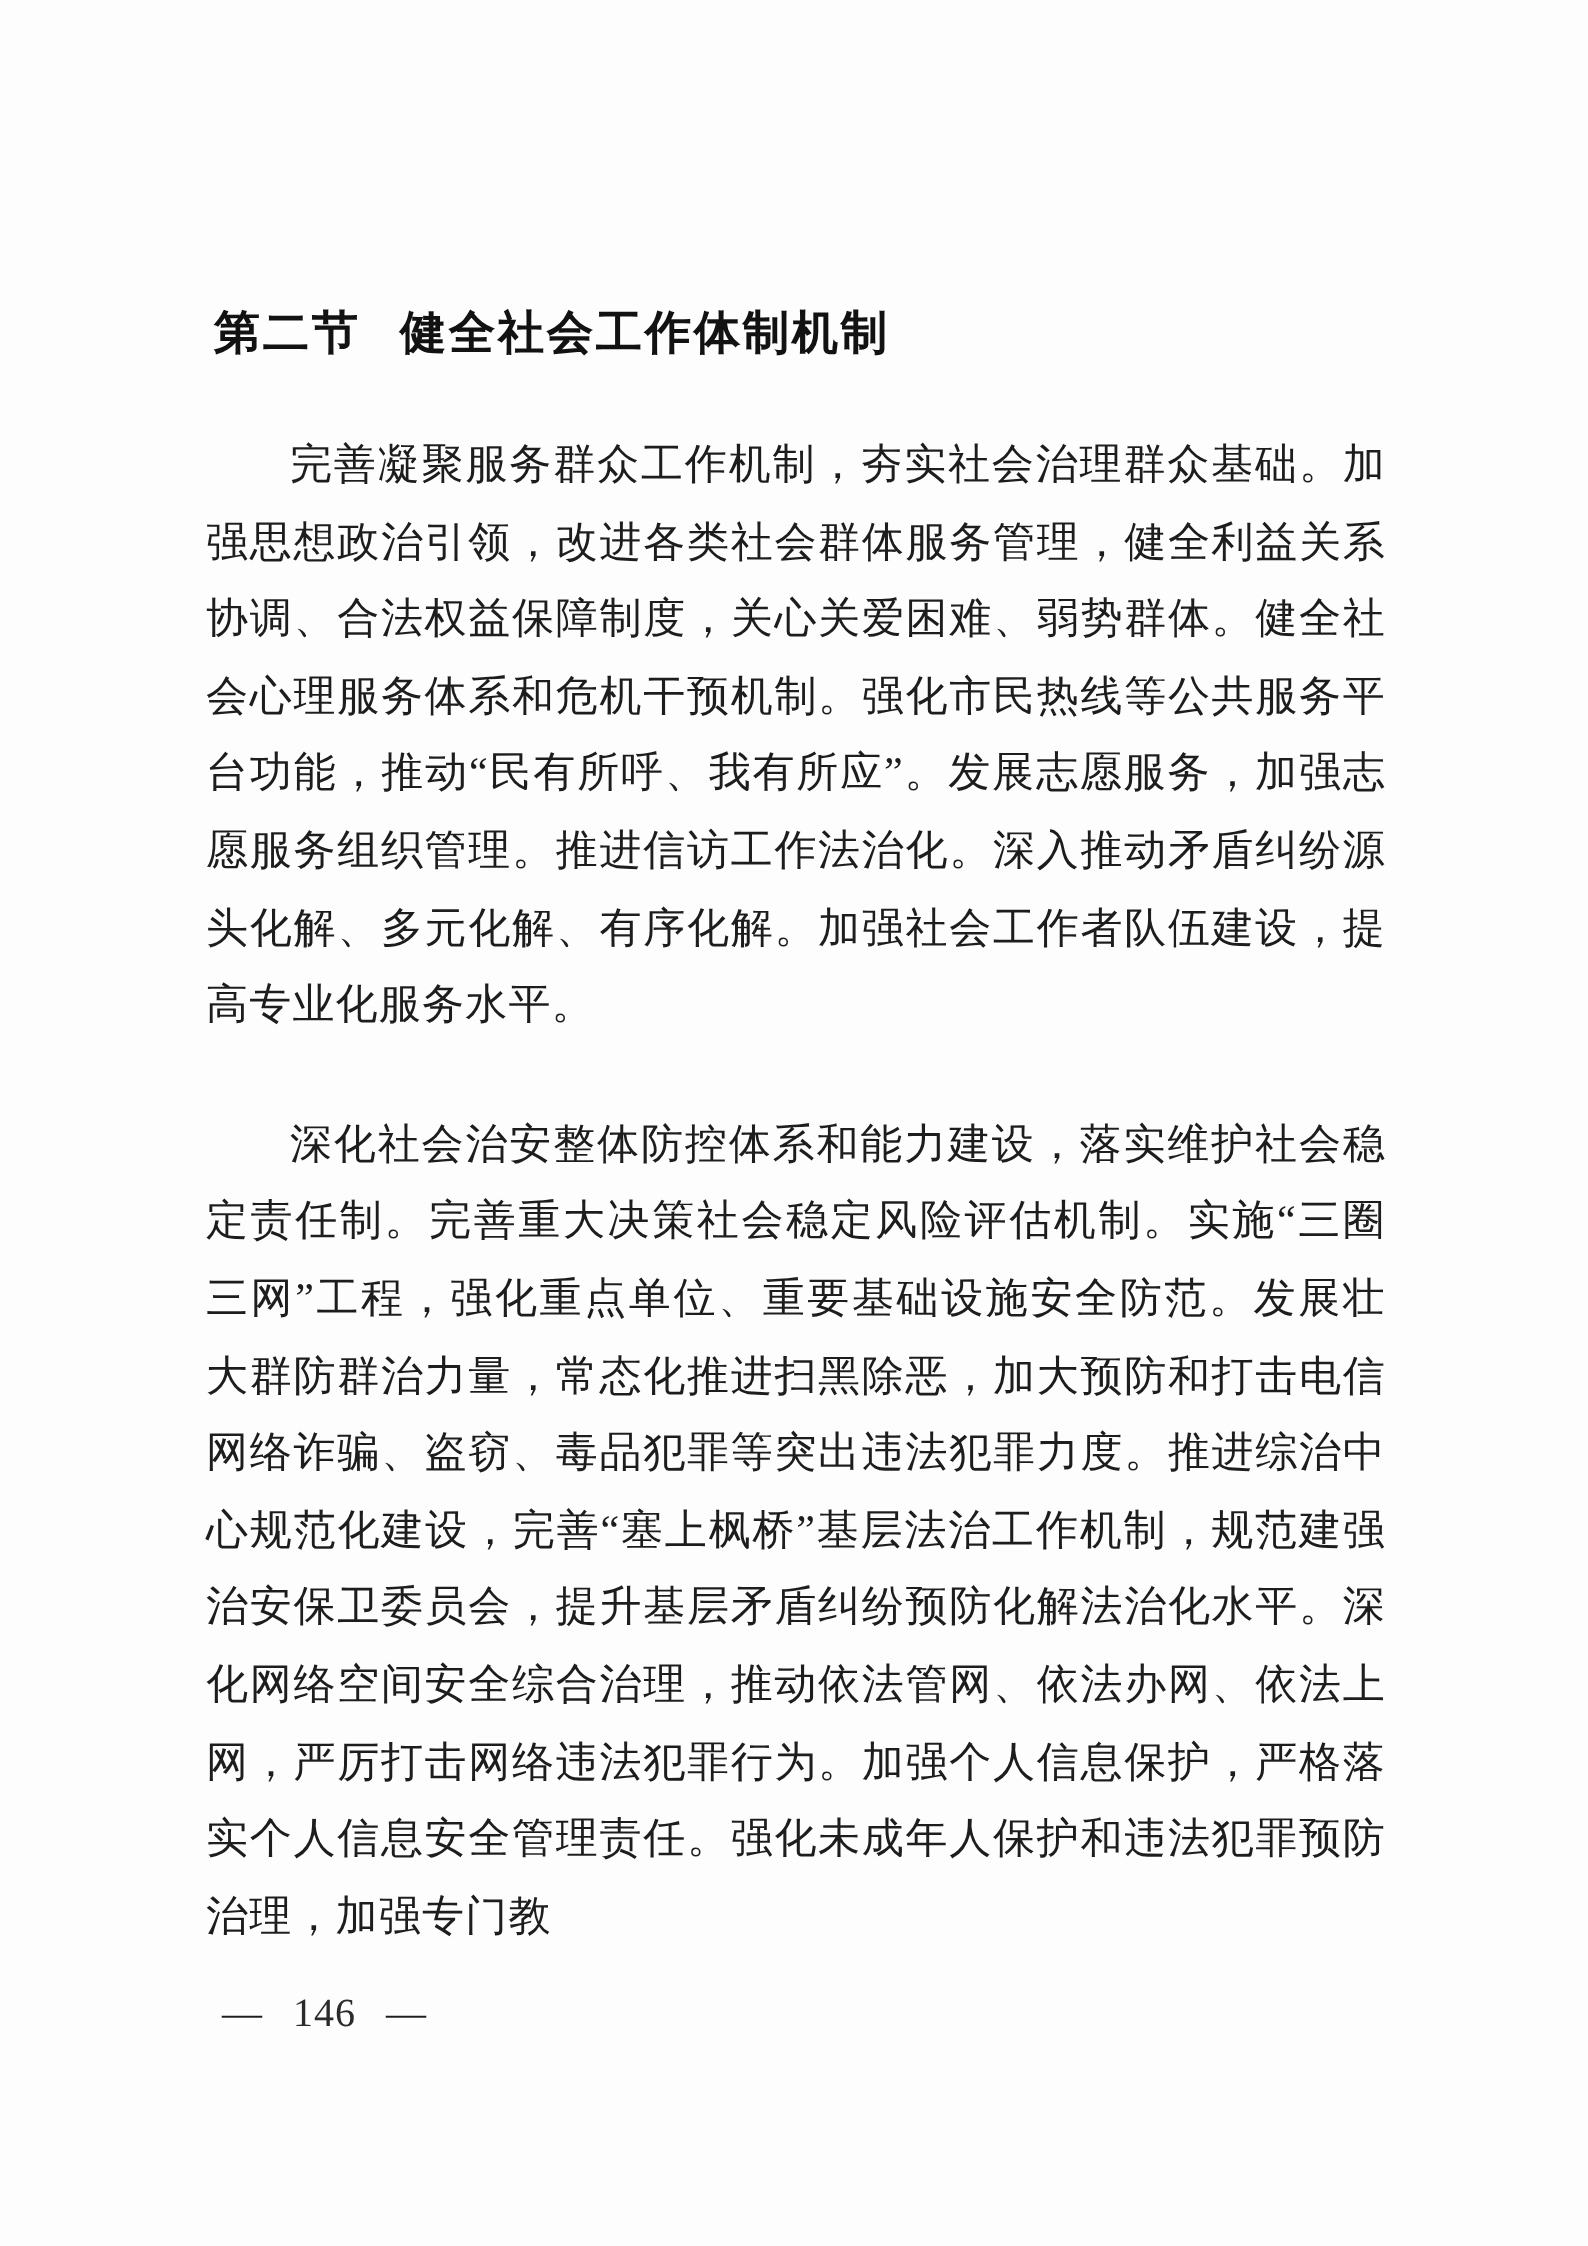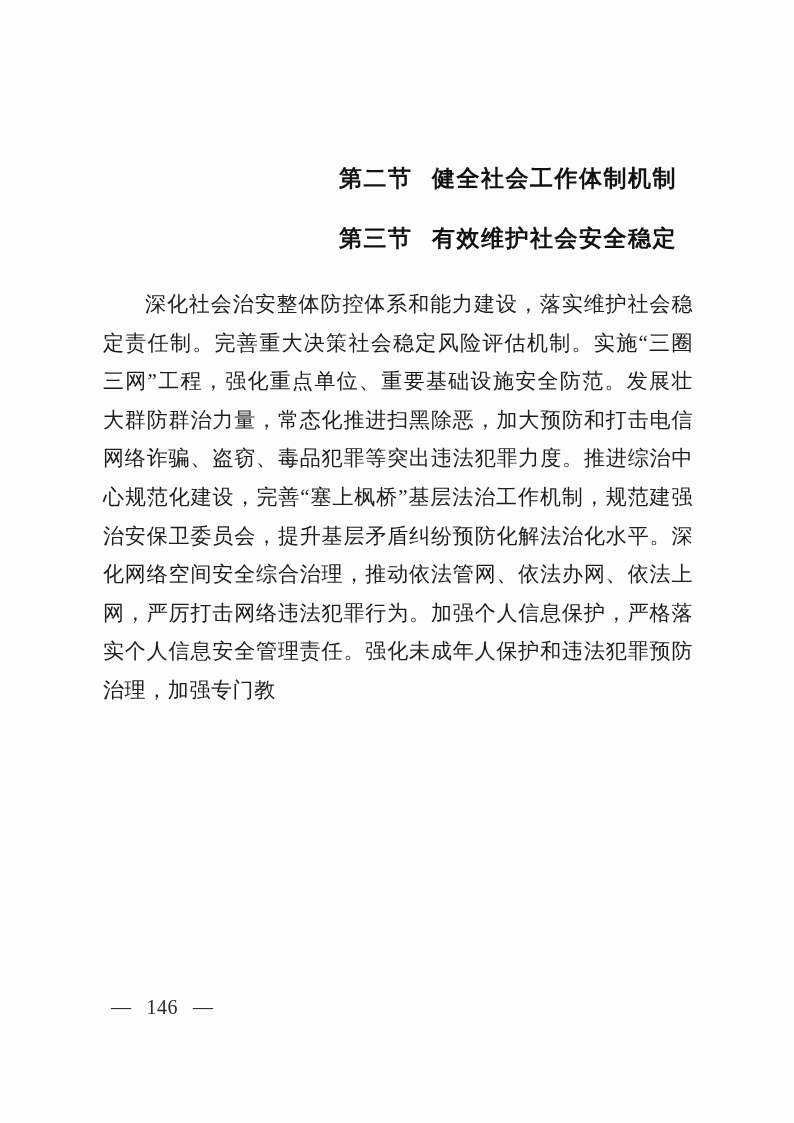--- a/index.html
+++ b/index.html
@@ -16,22 +16,22 @@
     font-family: "Liberation Serif", serif;
   }
   .content {
     position: absolute;
     left: 103px;
     top: 0;
     width: 590px;
     padding-top: 147px;
   }
   .section-heading {
-    margin: 16px;
-    text-align: right;
+    margin: 4px;
+    text-align: left;
     font-family: "Liberation Sans", sans-serif;
     font-weight: 700;
     font-size: 23px;
     line-height: 31px;
     color: #121212;
     letter-spacing: 1.5px;
   }
   .section-heading .section-num {
     margin-right: 0.85em;
   }
@@ -68,24 +68,22 @@
 </head>
 <body>
 
 <div class="page">
   <div class="content">
 
     <h2 class="section-heading">
       <span class="section-num">第二节</span><span class="section-title">健全社会工作体制机制</span>
     </h2>
 
+    <p class="body-para">完善凝聚服务群众工作机制，夯实社会治理群众基础。加强思想政治引领，改进各类社会群体服务管理，健全利益关系协调、合法权益保障制度，关心关爱困难、弱势群体。健全社会心理服务体系和危机干预机制。强化市民热线等公共服务平台功能，推动“民有所呼、我有所应”。发展志愿服务，加强志愿服务组织管理。推进信访工作法治化。深入推动矛盾纠纷源头化解、多元化解、有序化解。加强社会工作者队伍建设，提高专业化服务水平。</p>
 
-    <h2 class="section-heading second">
-      <span class="section-num">第三节</span><span class="section-title">有效维护社会安全稳定</span>
-    </h2>
 
     <p class="body-para">深化社会治安整体防控体系和能力建设，落实维护社会稳定责任制。完善重大决策社会稳定风险评估机制。实施“三圈三网”工程，强化重点单位、重要基础设施安全防范。发展壮大群防群治力量，常态化推进扫黑除恶，加大预防和打击电信网络诈骗、盗窃、毒品犯罪等突出违法犯罪力度。推进综治中心规范化建设，完善“塞上枫桥”基层法治工作机制，规范建强治安保卫委员会，提升基层矛盾纠纷预防化解法治化水平。深化网络空间安全综合治理，推动依法管网、依法办网、依法上网，严厉打击网络违法犯罪行为。加强个人信息保护，严格落实个人信息安全管理责任。强化未成年人保护和违法犯罪预防治理，加强专门教</p>
 
   </div>
 
   <div class="footer">
     <span class="dash">—</span><span class="page-num">146</span><span class="dash">—</span>
   </div>
 </div>
 

